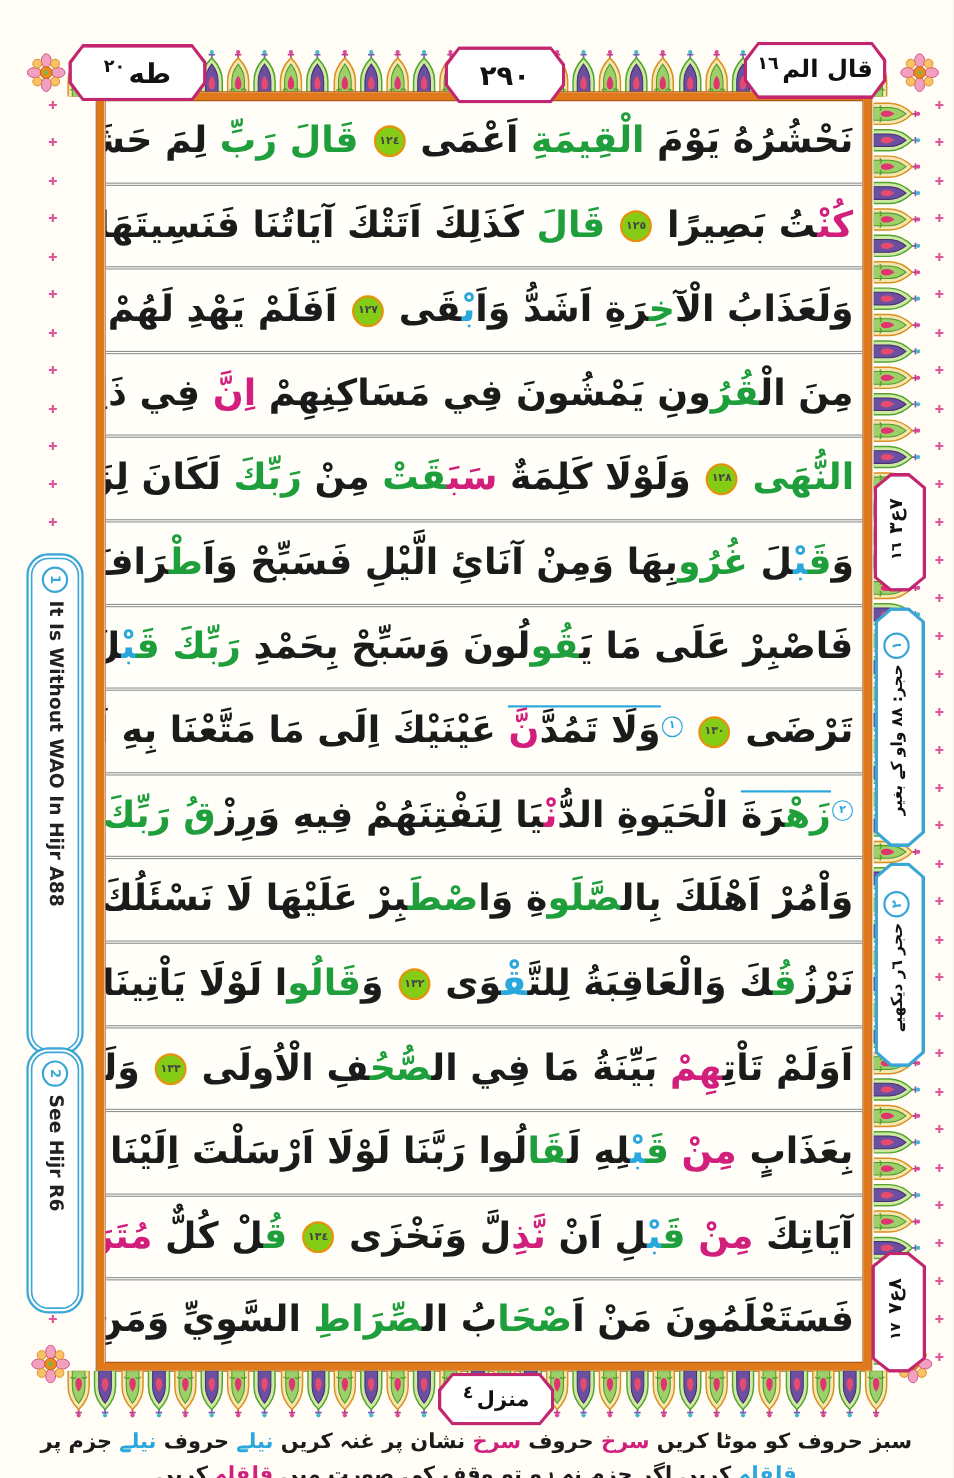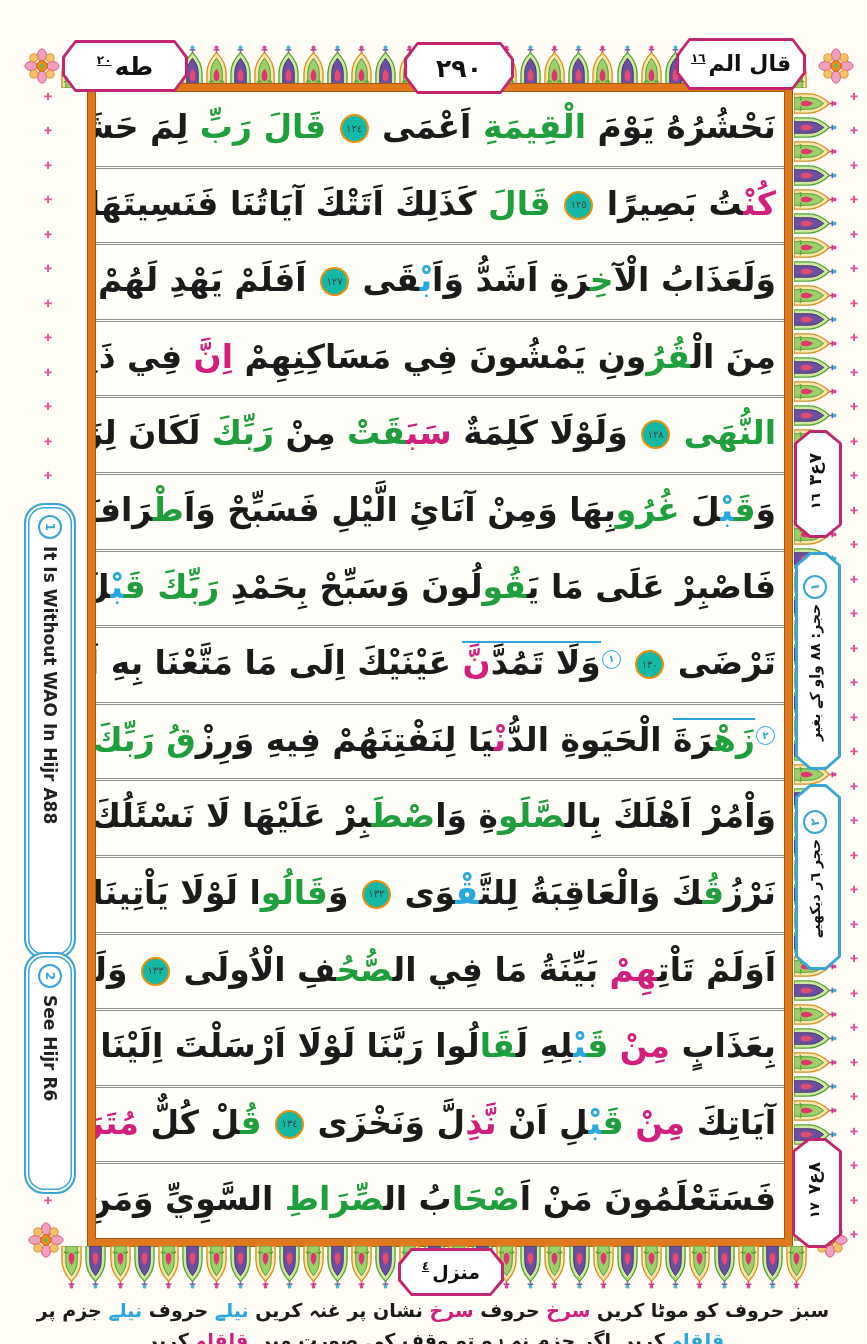--- a/index.html
+++ b/index.html
@@ -23,36 +23,36 @@
   
   #text-area{position:absolute;left:96px;top:92px;width:688px;height:1146px;
              display:flex;flex-direction:column;direction:rtl;}
   .qline{flex:1;display:block;white-space:nowrap;overflow:hidden;
          font-weight:bold;font-size:33px;line-height:69px;
          text-align:justify;text-align-last:justify;
          border-bottom:3px double #8f8f8f;padding:0 8px;}
   .qline:last-child{border-bottom:none;}
   .ayah-marker{display:inline-flex;width:25px;height:25px;border:2.2px solid var(--ayah,#e8920c);
                border-radius:50%;align-items:center;justify-content:center;
-               font-size:10px;font-weight:normal;color:#444;background:#14b8a6;
+               font-size:10px;font-weight:bold;color:#444;background:#84cc16;
                vertical-align:middle;line-height:1;margin:0 2px;}
   .note-ref{display:inline-flex;width:17px;height:17px;border:1.6px solid var(--blue,#2aa7dc);
             border-radius:50%;align-items:center;justify-content:center;
             font-size:10px;color:var(--blue,#2aa7dc);background:#fff;
             vertical-align:super;line-height:1;margin:0 1px;}
   
   .cartouche{position:absolute;background:var(--cartouche,#c2266e);
              clip-path:polygon(13px 0,calc(100% - 13px) 0,100% 32%,100% 68%,calc(100% - 13px) 100%,13px 100%,0 68%,0 32%);
              padding:3px;z-index:5;}
   .cart-inner{width:100%;height:100%;background:#fff;
               clip-path:polygon(11px 0,calc(100% - 11px) 0,100% 32%,100% 68%,calc(100% - 11px) 100%,11px 100%,0 68%,0 32%);
               display:flex;align-items:center;justify-content:center;gap:3px;
               font-weight:bold;color:#111;direction:rtl;}
   .cart-big{font-size:25px;line-height:1;}
-  .cart-small{font-size:12px;line-height:1;transform:translateY(-6px);text-decoration:underline;}
+  .cart-small{font-size:16px;line-height:1;transform:translateY(-6px);}
   
   .v-octo{position:absolute;padding:3px;z-index:6;
           clip-path:polygon(0 13px,0 calc(100% - 13px),32% 100%,68% 100%,100% calc(100% - 13px),100% 13px,68% 0,32% 0);}
   .v-octo .v-inner{position:relative;width:100%;height:100%;background:#fff;
           clip-path:polygon(0 11px,0 calc(100% - 11px),32% 100%,68% 100%,100% calc(100% - 11px),100% 11px,68% 0,32% 0);}
   .v-octo.pink{background:var(--cartouche,#c2266e);}
   .v-octo.blue{background:var(--note-blue,#3aa6d6);}
   .rot-rtl{position:absolute;left:0;top:0;transform-origin:0 0;direction:rtl;
            display:flex;align-items:center;justify-content:center;gap:8px;
            font-weight:bold;color:#111;white-space:nowrap;}

